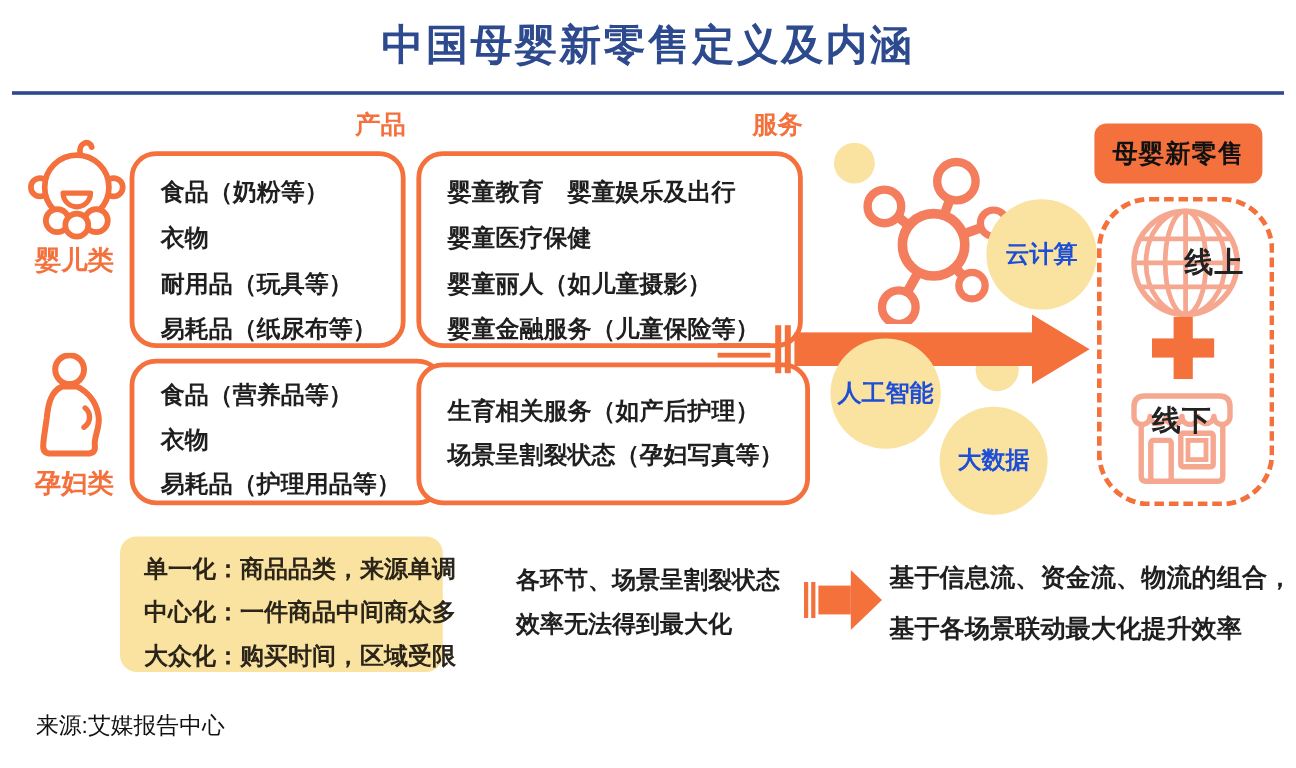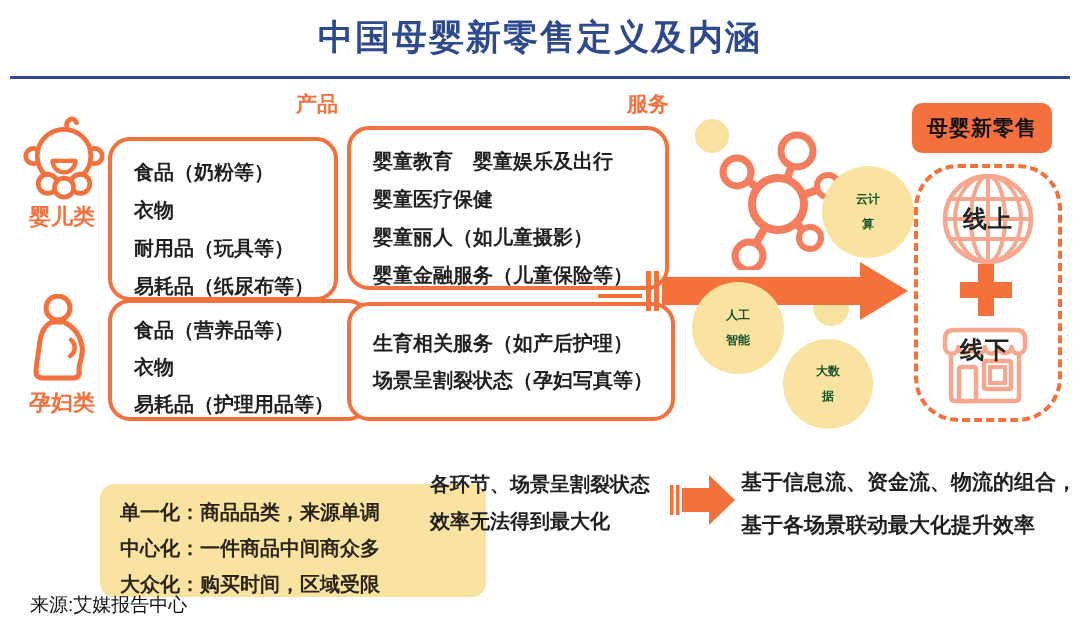--- a/index.html
+++ b/index.html
@@ -23,22 +23,22 @@
   .cat-label{
     font-size:22px;font-weight:bold;color:#F4703C;text-align:center;
   }
   .obox{
     border:4px solid #F4703C;border-radius:22px;background:#fff;
     box-sizing:border-box;color:#1f1f1f;font-size:20px;font-weight:600;
   }
   .obox .line{white-space:nowrap;}
   .bubble{
     border-radius:50%;background:#FAE3A0;
-    display:flex;flex-direction:column;align-items:center;justify-content:center;
-    color:#14532d;font-size:12px;font-weight:bold;line-height:25px;text-align:center;
+    display:flex;flex-direction:row;align-items:center;justify-content:center;
+    color:#1d4ed8;font-size:20px;font-weight:bold;line-height:25px;text-align:center;
   }
   .bubble-dot{border-radius:50%;background:#FAE3A0;}
   .nr-label{
     background:#F4703C;border-radius:10px;
     display:flex;align-items:center;justify-content:center;
     color:#111;font-size:21px;font-weight:bold;letter-spacing:1px;
   }
   .dashed-box{
     border:4px dashed #F4713C;border-radius:44px;box-sizing:border-box;background:transparent;
   }
@@ -82,21 +82,21 @@
 
   <div class="abs" style="left:26px;top:294px;">
     <svg width="64" height="92" viewBox="0 0 64 92" fill="none">
       <circle cx="32" cy="14" r="12" fill="#fff" stroke="#F4703C" stroke-width="5"></circle>
       <path d="M26 28 C16 32 14 44 13 54 C12 62 10 72 10 78 Q10 84 17 84 L47 84 Q54 84 53 77 C52 70 58 62 56 52 C54 40 46 32 38 28 Z" fill="#fff" stroke="#F4703C" stroke-width="5" stroke-linejoin="round"></path>
       <path d="M44 62 C50 58 50 50 45 46" stroke="#F4703C" stroke-width="4.5" fill="none" stroke-linecap="round"></path>
     </svg>
   </div>
   <div class="abs cat-label" style="left:14px;top:388px;width:96px;">孕妇类</div>
 
-  <div class="abs obox" style="left:108px;top:126px;width:230px;height:164px;padding:12px 0 0 22px;line-height:38px;margin-top:11px;">
+  <div class="abs obox" style="left:108px;top:126px;width:230px;height:164px;padding:12px 0 0 22px;line-height:38px;">
     <div class="line">食品（奶粉等）</div>
     <div class="line">衣物</div>
     <div class="line">耐用品（玩具等）</div>
     <div class="line">易耗品（纸尿布等）</div>
   </div>
 
   <div class="abs obox" style="left:347px;top:126px;width:322px;height:164px;padding:12px 0 0 22px;line-height:38px;">
     <div class="line">婴童教育　婴童娱乐及出行</div>
     <div class="line">婴童医疗保健</div>
     <div class="line">婴童丽人（如儿童摄影）</div>
@@ -171,41 +171,41 @@
     <svg width="94" height="94" viewBox="0 0 94 94" fill="none" stroke="#F5A78F">
       <circle cx="47" cy="47" r="43" stroke-width="4.5" fill="#fff"></circle>
       <ellipse cx="47" cy="47" rx="17" ry="43" stroke-width="4"></ellipse>
       <ellipse cx="47" cy="47" rx="33" ry="43" stroke-width="4"></ellipse>
       <line x1="47" y1="4" x2="47" y2="90" stroke-width="4"></line>
       <line x1="4" y1="47" x2="90" y2="47" stroke-width="4"></line>
       <line x1="9" y1="27" x2="85" y2="27" stroke-width="4"></line>
       <line x1="9" y1="67" x2="85" y2="67" stroke-width="4"></line>
     </svg>
   </div>
-  <div class="abs icon-caption" style="left:941px;top:172px;width:94px;height:94px;">线上</div>
+  <div class="abs icon-caption" style="left:965px;top:172px;width:94px;height:94px;">线上</div>
 
   <div class="abs" style="left:960px;top:264px;">
     <svg width="52" height="52" viewBox="0 0 52 52" fill="#F4713C">
       <rect x="0" y="18" width="52" height="16"></rect>
       <rect x="18" y="0" width="16" height="52"></rect>
     </svg>
   </div>
 
   <div class="abs" style="left:937px;top:323px;">
     <svg width="96" height="82" viewBox="0 0 96 82" fill="none" stroke="#F5A78F">
       <path d="M14 24 L14 74 Q14 78 18 78 L78 78 Q82 78 82 74 L82 24" stroke-width="4.5" fill="#fff"></path>
       <path d="M8 24 L8 16 Q8 7 17 7 L79 7 Q88 7 88 16 L88 24 a6.7 6.7 0 0 1 -13.4 0 a6.7 6.7 0 0 1 -13.3 0 a6.6 6.6 0 0 1 -13.3 0 a6.6 6.6 0 0 1 -13.3 0 a6.7 6.7 0 0 1 -13.3 0 a6.7 6.7 0 0 1 -13.4 0 z" stroke-width="4.5" fill="#fff" stroke-linejoin="round"></path>
       <rect x="22" y="44" width="17" height="34" rx="2" stroke-width="4.5" fill="#fff"></rect>
       <rect x="47" y="38" width="27" height="28" rx="2" stroke-width="4.5" fill="#fff"></rect>
       <rect x="53" y="44" width="15" height="16" stroke-width="4" fill="#fff"></rect>
     </svg>
   </div>
   <div class="abs icon-caption" style="left:937px;top:330px;width:96px;height:40px;">线下</div>
 
-  <div class="abs pain-box" style="left:100px;top:447px;width:386px;height:113px;margin-top:37px;">
+  <div class="abs pain-box" style="left:100px;top:447px;width:269px;height:113px;">
     <div>单一化：商品品类，来源单调</div>
     <div>中心化：一件商品中间商众多</div>
     <div>大众化：购买时间，区域受限</div>
   </div>
 
   <div class="abs" style="left:430px;top:466px;">
     <div class="btext">各环节、场景呈割裂状态</div>
     <div class="btext">效率无法得到最大化</div>
   </div>
 

